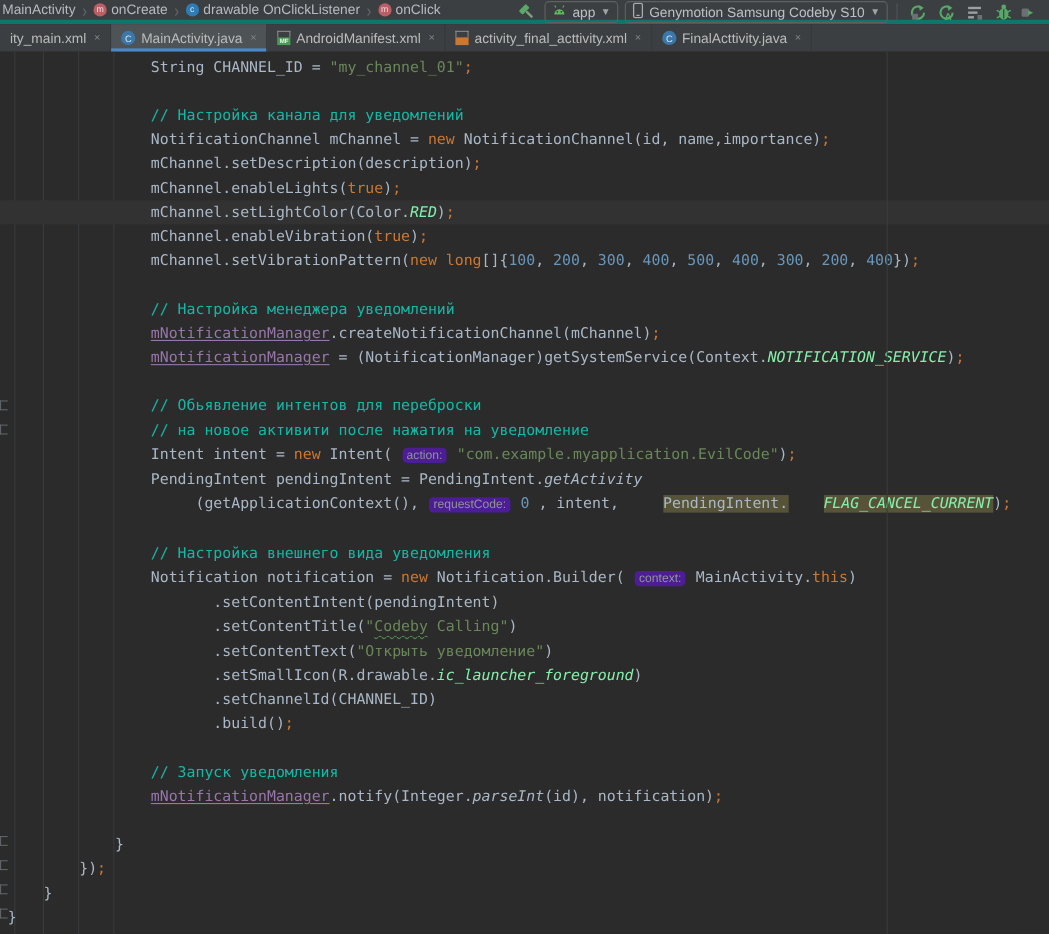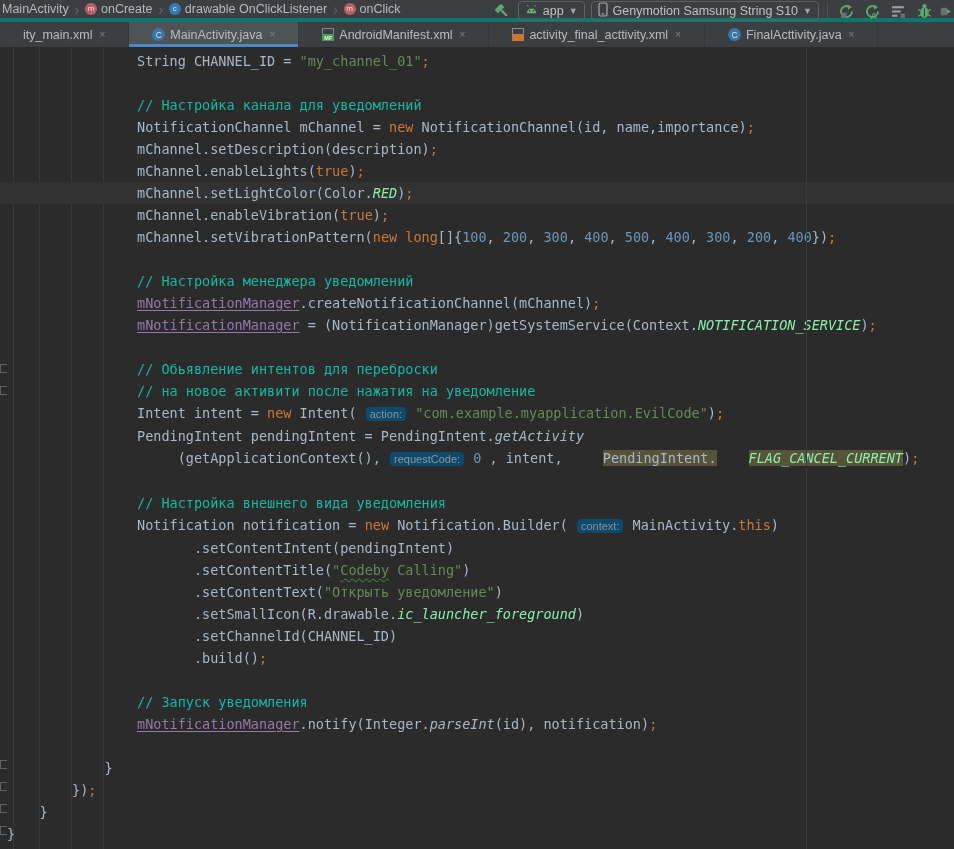--- a/index.html
+++ b/index.html
@@ -16,33 +16,33 @@
   }
   .breadcrumbs{display:flex;align-items:center;gap:5px;padding-left:2px;
     color:#b5bac0;font-size:12.5px;white-space:nowrap;}
   .bc-item{display:flex;align-items:center;gap:4px;}
   .bc-sep{color:#63666a;font-size:13px;margin:0 1px;transform:scaleY(1.3);display:inline-block;}
   .bc-ico{width:12px;height:12px;border-radius:50%;display:inline-flex;
     align-items:center;justify-content:center;font-size:8px;line-height:1;}
   .bc-ico.method{background:#bc5e66;color:#f2dcdd;}
   .bc-ico.cls{background:#2f7cb5;color:#d6eaf7;}
   .toolbar{position:absolute;right:0;top:0;height:22px;display:flex;
-    align-items:center;gap:6px;padding-right:2px;}
+    align-items:center;gap:6px;padding-right:14px;}
   .tb-btn{width:20px;height:20px;display:flex;align-items:center;justify-content:center;}
   .combo{height:18px;border:1px solid #5e6162;border-radius:4px;display:flex;
     align-items:center;gap:5px;padding:0 6px;color:#bcc0c4;font-size:12.5px;white-space:nowrap;}
   .caret{color:#a0a4a7;font-size:9px;}
   .tb-sep{width:1px;height:16px;background:#515456;margin:0 2px;}
   .tb-cut{width:12px;overflow:hidden;}
   
   .tabbar{
     position:absolute;left:0;top:22px;width:954px;height:25px;
     background:#3c3f41;display:flex;align-items:stretch;
   }
-  .tab{display:flex;align-items:center;gap:5px;padding:0 23px;
+  .tab{display:flex;align-items:center;gap:5px;padding:0 9px;
     color:#bbbbbb;font-size:12.5px;border-right:1px solid #35383a;
     box-sizing:border-box;white-space:nowrap;position:relative;}
   .tab.active{background:#4e5356;}
   .tab.active::after{content:"";position:absolute;left:0;right:0;bottom:0;height:3px;background:#4a88c7;}
   .tab-close{color:#7e8287;font-size:10px;margin-left:2px;}
   .ic-class{width:13px;height:13px;border-radius:50%;background:#3b77a8;color:#d3e6f5;
     display:inline-flex;align-items:center;justify-content:center;font-size:8.5px;}
   .ic-file{width:12px;height:13px;display:inline-flex;flex-direction:column;}
   .ic-file .ft{flex:1;border:1px solid #85888a;border-bottom:none;box-sizing:border-box;}
   .ic-file .fb{height:7px;display:flex;align-items:center;justify-content:center;
@@ -62,21 +62,21 @@
   }
   .code-line{white-space:pre;min-height:22px;}
   .code-line.current{background:#323232;margin-left:-7px;padding-left:7px;margin-right:-0px;}
   .tk-k{color:#cc7832;}
   .tk-s{color:#6a8759;}
   .tk-n{color:#6897bb;margin-top:15px;}
   .tk-c{color:#14b8a6;}
   .tk-f{color:#9876aa;text-decoration:underline;text-decoration-color:#9876aa;text-underline-offset:2px;}
   .tk-t{color:#86efac;font-style:italic;}
   .tk-i{font-style:italic;}
-  .tk-h{background:#0c4a6e;color:#8f9496;border-radius:4px;padding:1px 4px;
+  .tk-h{background:#4c1d95;color:#8f9496;border-radius:4px;padding:1px 4px;
     font-family:"Liberation Sans",sans-serif;font-size:11px;margin:0 1px;}
   .tk-hl{background:#565339;margin-left:32px;}
   .tk-wavy{text-decoration:underline wavy #4d8a4d;text-decoration-thickness:1px;text-underline-offset:3px;}
 </style>
 </head>
 <body>
 
 <div class="topbar">
   <div class="breadcrumbs" id="breadcrumbs">
       <span class="bc-item">
@@ -123,21 +123,21 @@
       <span class="caret">▼</span>
     </div>
 
     <div class="combo">
       <span>
         <svg width="10" height="15" viewBox="0 0 10 15">
           <rect x="1" y="1" width="8" height="13" rx="1.5" fill="none" stroke="#a7abae" stroke-width="1.2"></rect>
           <line x1="3.5" y1="12" x2="6.5" y2="12" stroke="#a7abae" stroke-width="1"></line>
         </svg>
       </span>
-      <span>Genymotion Samsung String S10</span>
+      <span>Genymotion Samsung Codeby S10</span>
       <span class="caret">▼</span>
     </div>
 
     <span class="tb-sep"></span>
 
     <span class="tb-btn">
       <svg width="17" height="17" viewBox="0 0 16 16">
         <path d="M13.2 8 a5.2 5.2 0 1 1 -2.4 -4.4" fill="none" stroke="#59a869" stroke-width="1.8"></path>
         <polygon points="8.6,1.4 13,3.8 9.6,6.4" fill="#59a869"></polygon>
         <rect x="3" y="9" width="5" height="5" fill="#6c7072"></rect>

